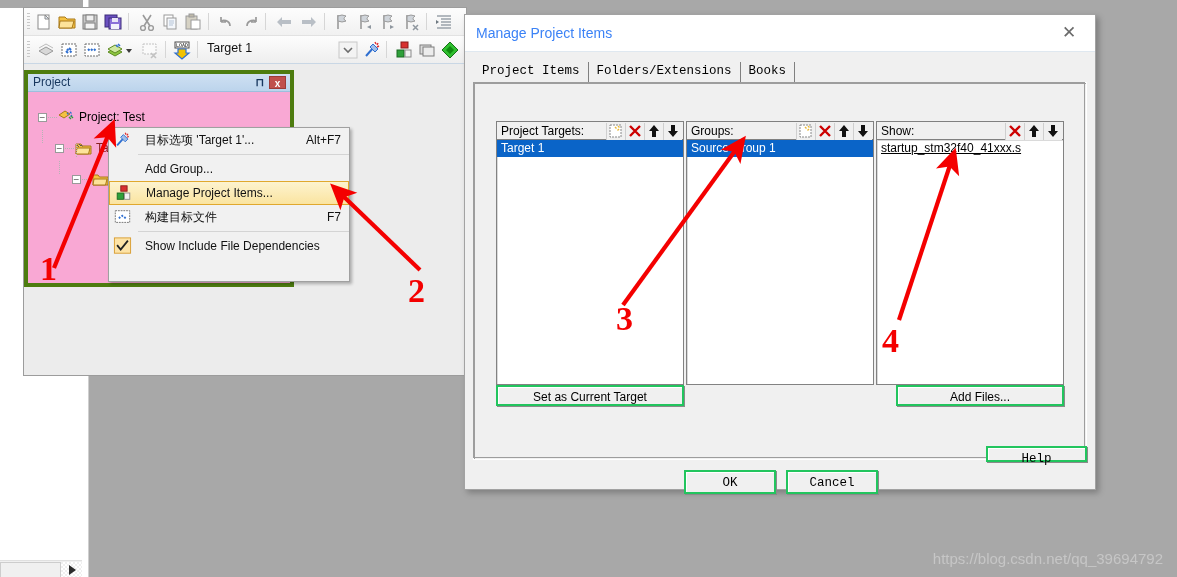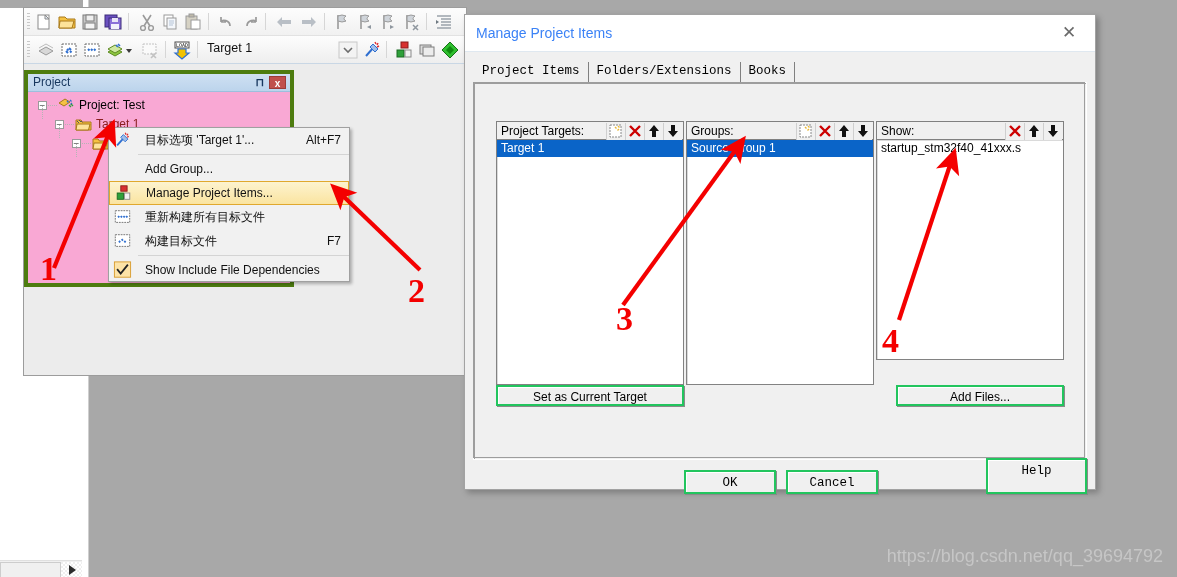--- a/index.html
+++ b/index.html
@@ -40,21 +40,21 @@
   
   #projpanel{position:absolute;left:0px;top:62px;width:270px;height:217px;background:#f9a8d4;
      border:4px solid #4d7c0f;box-sizing:border-box;}
   #projhdr{height:17px;background:linear-gradient(#cfe0f2,#bcd4ec);position:relative;
      border-bottom:1px solid #9dbfdd;}
   #projhdr .t{position:absolute;left:5px;top:1px;font-size:12px;color:#17375e;}
   #projhdr .pin{position:absolute;right:26px;top:2px;font-size:11px;color:#17375e;font-weight:bold;}
   #projhdr .cls{position:absolute;right:4px;top:2px;width:17px;height:13px;background:#c0504d;
      color:#fff;text-align:center;line-height:13px;font-size:10px;font-weight:bold;
      border:1px solid #9c3b38;box-sizing:border-box;}
-  .treerow{position:relative;height:19px;}
+  .treerow{position:relative;height:19px;margin-top:12px;}
   .tw{position:absolute;width:9px;height:9px;border:1px solid #9a9a9a;background:#fff;
       box-sizing:border-box;text-align:center;line-height:7px;font-size:10px;color:#555;}
   .tlbl{position:absolute;font-size:12px;white-space:nowrap;}
   .dline{position:absolute;width:1px;background:repeating-linear-gradient(to bottom,#b5b5b5 0 1px,transparent 1px 2px);}
   .dlineh{position:absolute;height:1px;background:repeating-linear-gradient(to right,#b5b5b5 0 1px,transparent 1px 2px);}
 
   
   #ctxmenu{position:absolute;left:108px;top:127px;width:240px;height:153px;background:#f1f1f1;
      border:1px solid #a0a0a0;box-shadow:2px 2px 3px rgba(0,0,0,.28);z-index:40;}
   #ctxmenu .gut{position:absolute;left:0;top:0;width:29px;height:100%;background:#f1f1f1;}
@@ -102,21 +102,21 @@
   .pbtn{position:absolute;height:21px;background:#f0f0f0;border:2px solid #22c55e;
      box-shadow:inset 1px 1px 0 #fff, 1px 1px 0 #8a8a8a;
      text-align:center;line-height:20px;font-size:12px;box-sizing:border-box;}
   .pbtn.mono{font-family:"Liberation Mono", monospace;font-size:12.5px;}
 
   
   #annot{position:absolute;left:0;top:0;width:1177px;height:577px;z-index:60;pointer-events:none;}
   .num{position:absolute;color:#f40000;font-weight:bold;font-size:34px;
        font-family:"Liberation Serif", serif;z-index:61;}
 
-  #watermark{position:absolute;right:14px;bottom:10px;font-size:18px;color:#c6c6c6;z-index:50;}
+  #watermark{position:absolute;right:14px;bottom:10px;font-size:15px;color:#c6c6c6;z-index:50;}
 </style>
 </head>
 <body>
 
 <div id="page-bg"></div>
 <div id="page-bg2"></div>
 <div id="vsep"></div>
 <div id="hscroll">
   <div class="thumb"></div>
   <div class="track"></div>
@@ -391,29 +391,20 @@
     <span class="mico" style="top:2px">
       <svg width="19" height="18" viewBox="0 0 20 20">
           <rect x="7" y="2" width="7" height="6" fill="#d83030" stroke="#8a1c1c"></rect>
           <rect x="3" y="10" width="7" height="7" fill="#2fa03a" stroke="#1b6a22"></rect>
           <rect x="11" y="10" width="6" height="7" fill="#f2f2f2" stroke="#8a8a8a"></rect>
         </svg>
     </span>
     <span>Manage Project Items...</span>
   </div>
 
-  <div class="mi">
-    <span class="mico">
-      <svg width="19" height="18" viewBox="0 0 20 20">
-          <rect x="2" y="3" width="16" height="13" fill="#fff" stroke="#6d6d6d" stroke-dasharray="2 1"></rect>
-          <path d="M5 9 l1.5 1.5 M8 9 l1.5 1.5 M11 9 l1.5 1.5 M14 9 l1.5 1.5" stroke="#2f6fd0" stroke-width="2"></path>
-        </svg>
-    </span>
-    <span>重新构建所有目标文件</span>
-  </div>
 
   <div class="mi">
     <span class="mico">
       <svg width="19" height="18" viewBox="0 0 20 20">
           <rect x="2" y="3" width="16" height="13" fill="#fff" stroke="#6d6d6d" stroke-dasharray="2 1"></rect>
           <path d="M6 10 l1.5 1.5 M9 8 l1.5 1.5 M12 10 l1.5 1.5" stroke="#2f6fd0" stroke-width="2"></path>
         </svg>
     </span>
     <span>构建目标文件</span>
     <span class="acc">F7</span>
@@ -519,32 +510,32 @@
             <svg width="18" height="16" viewBox="0 0 18 16">
                 <path d="M9 2 L14 8 L11 8 L11 14 L7 14 L7 8 L4 8 Z" fill="#111"></path>
               </svg>
           </div>
           <div class="hbtn" style="right:1px">
             <svg width="18" height="16" viewBox="0 0 18 16">
                 <path d="M9 14 L4 8 L7 8 L7 2 L11 2 L11 8 L14 8 Z" fill="#111"></path>
               </svg>
           </div>
         </div>
-        <div class="listbox" style="height:220px;">
+        <div class="listbox" style="height:245px;text-decoration:underline;">
           <div class="lirow">startup_stm32f40_41xxx.s</div>
         </div>
       </div>
 
       <div class="pbtn" style="left:22px;top:302px;width:188px;">Set as Current Target</div>
       <div class="pbtn" style="left:422px;top:302px;width:168px;">Add Files...</div>
     </div>
 
     <div class="pbtn mono" style="left:219px;top:418px;width:92px;height:24px;line-height:23px;">OK</div>
     <div class="pbtn mono" style="left:321px;top:418px;width:92px;height:24px;line-height:23px;">Cancel</div>
-    <div class="pbtn mono" style="left:521px;top:406px;width:101px;height:36px;line-height:23px;">Help</div>
+    <div class="pbtn mono" style="left:521px;top:394px;width:101px;height:16px;line-height:23px;">Help</div>
   </div>
 </div>
 
 <svg id="annot">
   <defs>
     <marker id="ah" markerWidth="7" markerHeight="7" refX="3" refY="3.3" orient="auto">
       <path d="M0.4,0.4 L6.6,3.3 L0.4,6.2 L1.9,3.3 Z" fill="#f40000"></path>
     </marker>
   </defs>
   <path d="M54,268 L109,133" stroke="#f40000" stroke-width="4.2" fill="none" marker-end="url(#ah)"></path>

